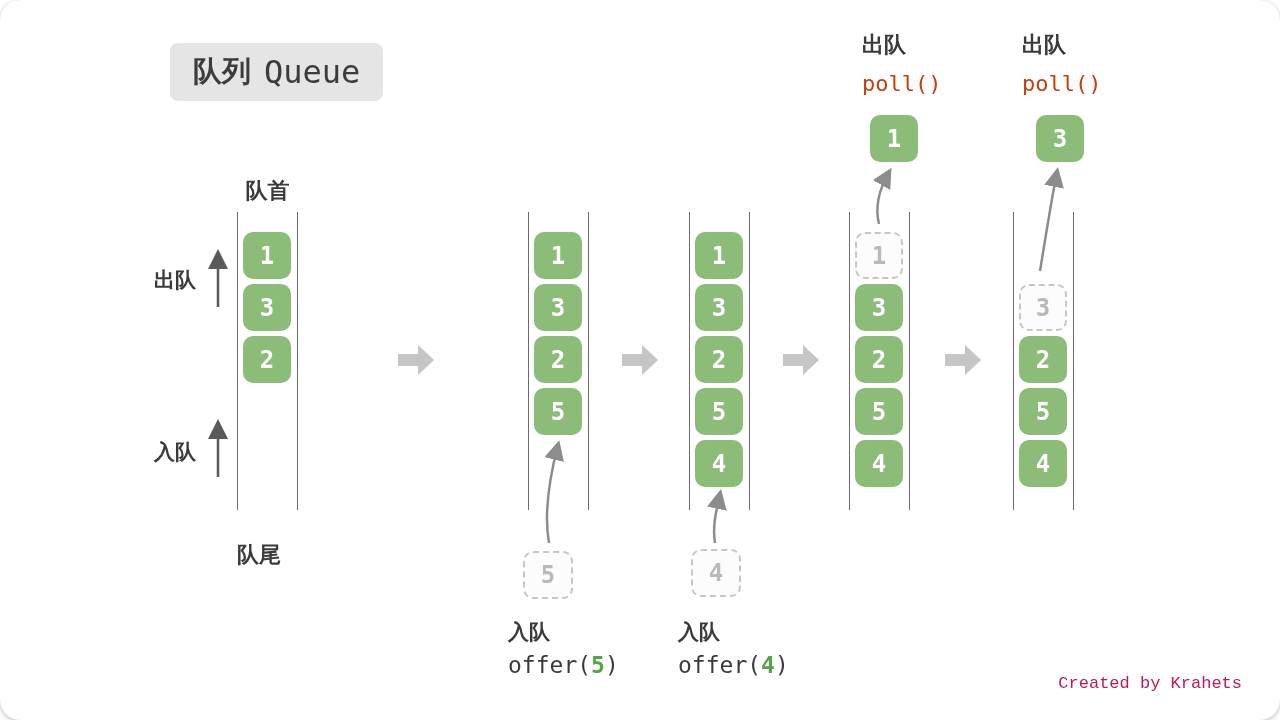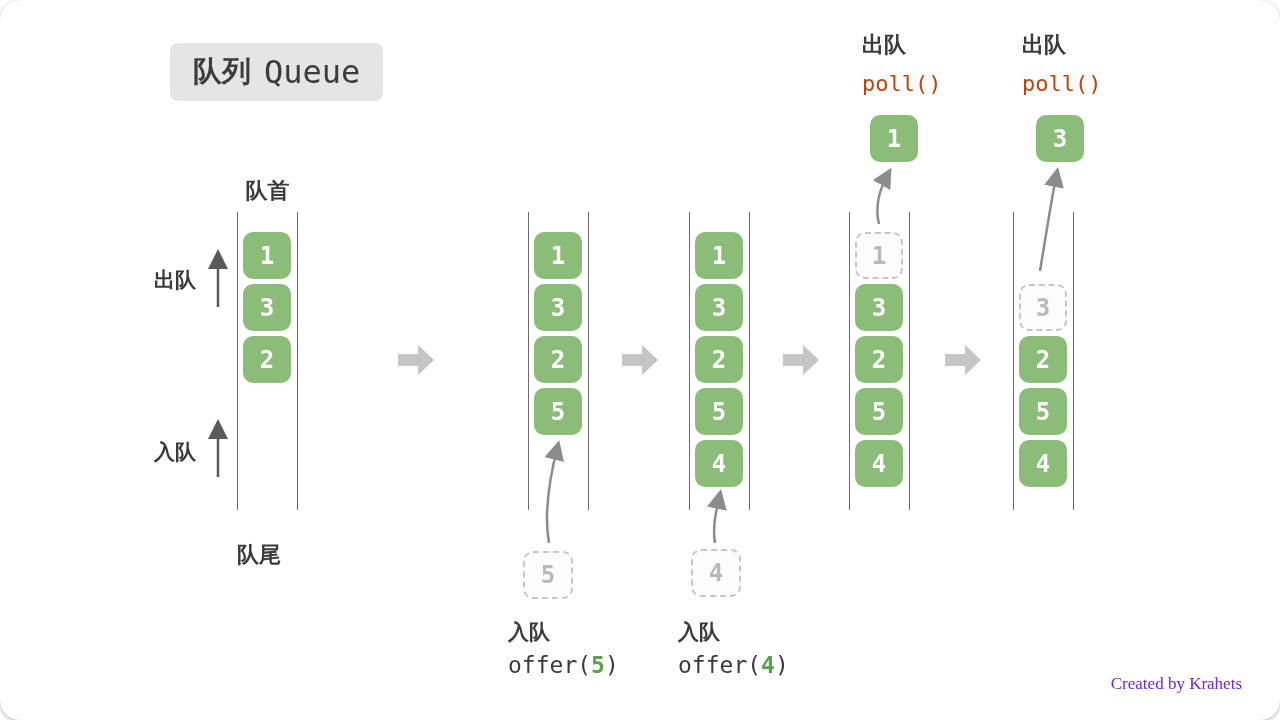--- a/index.html
+++ b/index.html
@@ -77,21 +77,21 @@
   .op-bottom .zh { font-size: 21px; font-weight: 600; color: #3a3a3a; }
   .op-bottom .code { font-family: "DejaVu Sans Mono", monospace; font-size: 23px; color: #3a3a3a; margin-top: 6px; }
   .op-bottom .arg { color: #56a34c; font-weight: bold; }
   .opb1 { left: 508px; top: 618px; }
   .opb2 { left: 678px; top: 618px; }
 
   .svg-overlay { position: absolute; inset: 0; pointer-events: none; }
 
   .footer {
     position: absolute; right: 38px; top: 674px;
-    font-family: Liberation Serif, serif; font-size: 17px; color: #6d28d9;
+    font-family: Liberation Mono, monospace; font-size: 17px; color: #be185d;
   }
 </style>
 </head>
 <body>
 
 <div class="card">
 
   <div class="badge">
     <span class="badge-zh">队列</span>
     <span class="badge-en">Queue</span>

